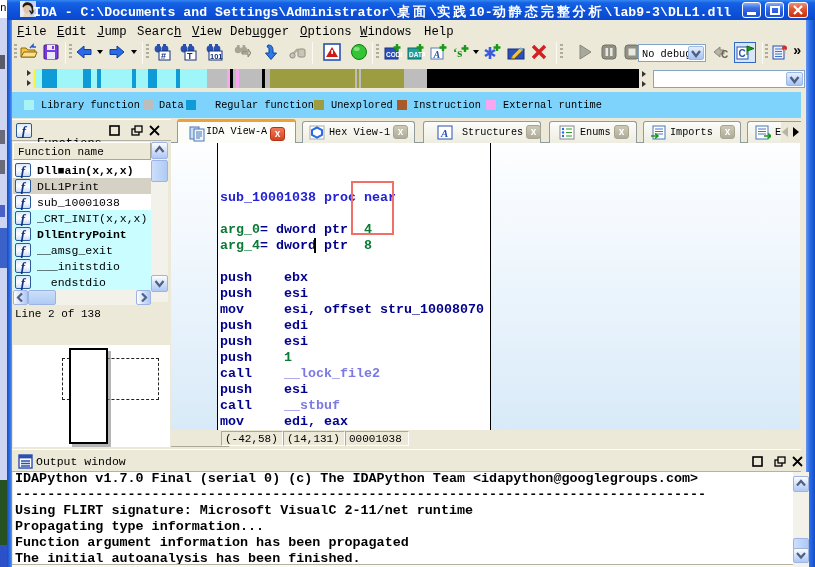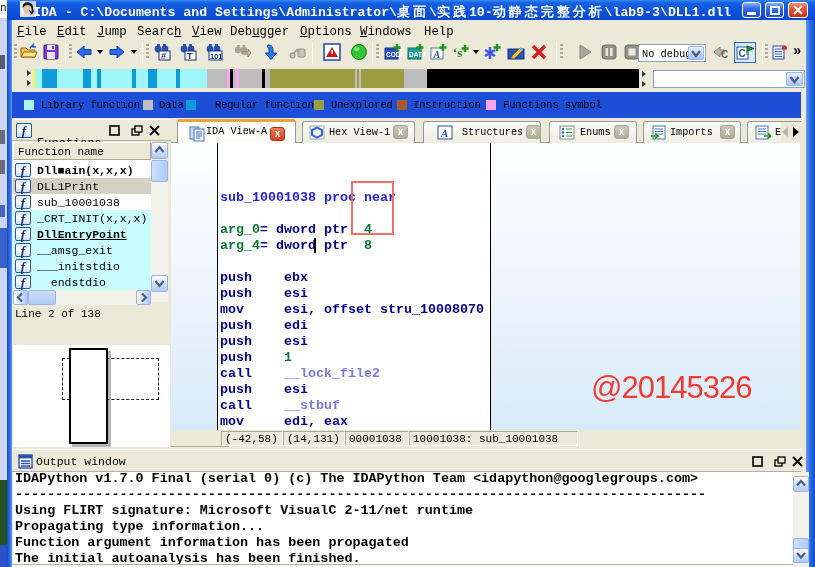--- a/index.html
+++ b/index.html
@@ -316,33 +316,33 @@
   <div class="abs" style="left:630px;top:16px;width:0;height:0;border-top:3px solid transparent;border-bottom:3px solid transparent;border-left:4px solid #333;"></div>
   <div id="navcombo">
       <div id="combobtn">
         <svg width="15" height="12" style="position:absolute;left:0;top:1px;">
           <path d="M3.5 3 L7.5 8 L11.5 3" fill="none" stroke="#4d6185" stroke-width="2.4"></path>
         </svg>
       </div>
     </div>
 </div>
 
-<div class="abs" style="left:12px;top:92px;width:789px;height:26px;background:#1d4ed8;" id="legend">
+<div class="abs" style="left:12px;top:92px;width:789px;height:26px;background:#7dd3fc;" id="legend">
   <div class="sw" style="left:12px;top:8px;background:#A8F4F4;"></div>
     <div class="lt" style="left:29px;top:7px;">Library function</div>
   <div class="sw" style="left:131px;top:8px;background:#BDBDBD;"></div>
     <div class="lt" style="left:147px;top:7px;">Data</div>
   <div class="sw" style="left:174px;top:8px;background:#0E9BD8;"></div>
     <div class="lt" style="left:191px;top:7px;padding-left:12px;">Regular function</div>
   <div class="sw" style="left:302px;top:8px;background:#9C9C40;"></div>
     <div class="lt" style="left:319px;top:7px;">Unexplored</div>
   <div class="sw" style="left:385px;top:8px;background:#A85A2A;"></div>
     <div class="lt" style="left:401px;top:7px;">Instruction</div>
   <div class="sw" style="left:474px;top:8px;background:#F9A6F0;"></div>
-    <div class="lt" style="left:491px;top:7px;">Functions symbol</div>
+    <div class="lt" style="left:491px;top:7px;">External runtime</div>
 </div>
 
 <div class="abs" style="left:12px;top:118px;width:159px;height:204px;">
 
   <div class="abs" style="left:0;top:1px;width:159px;height:22px;background:#ECE9D8;border-top:1px solid #fff;border-bottom:1px solid #b5b2a2;">
     <div class="abs" style="left:4px;top:3px;width:16px;height:15px;background:linear-gradient(180deg,#dce9fb,#fff 50%,#c8dcf8);border:1px solid #2a5a9c;border-radius:2px;color:#14327c;font-style:italic;font-weight:bold;font-size:13px;font-family:'Liberation Serif',serif;text-align:center;line-height:14px;">f</div>
     <div class="abs" style="left:25px;top:17px;font-size:12px;">Functions···</div>
     <svg width="60" height="14" style="position:absolute;left:97px;top:4px;">
         <rect x="1" y="2" width="9" height="9" fill="none" stroke="#000" stroke-width="1.6"></rect>
         <rect x="23" y="5" width="7" height="6" fill="none" stroke="#000" stroke-width="1.3"></rect>
@@ -379,21 +379,21 @@
     <div class="frow" style="top:34px;">
         <span class="ficon">f</span>
         <span class="fname">sub_10001038</span>
       </div>
     <div class="frow" style="top:50px;background:#C9FDFF;">
         <span class="ficon">f</span>
         <span class="fname">_CRT_INIT(x,x,x)</span>
       </div>
     <div class="frow" style="top:66px;background:#C9FDFF;">
         <span class="ficon">f</span>
-        <span class="fname" style="font-weight:bold;text-decoration:underline;">DllEntryPoint</span>
+        <span class="fname" style="font-weight:bold;">DllEntryPoint</span>
       </div>
     <div class="frow" style="top:82px;background:#C9FDFF;">
         <span class="ficon">f</span>
         <span class="fname">__amsg_exit</span>
       </div>
     <div class="frow" style="top:98px;background:#C9FDFF;">
         <span class="ficon">f</span>
         <span class="fname">___initstdio</span>
       </div>
     <div class="frow" style="top:114px;background:#C9FDFF;">
@@ -509,29 +509,27 @@
 push    esi
 push    <span class="grn">1</span>
 call    <span class="lib">__lock_file2</span>
 push    esi
 call    <span class="lib">__stbuf</span>
 mov     edi, eax
 lea     eax, [esp+<span class="grn">18h</span>+<span class="grn">arg_4</span>]
 push    eax             ; int</div>
   <div class="abs" style="left:143px;top:95px;width:2px;height:15px;background:#000;"></div>
   <div id="redbox"></div>
-  <div id="wm">@20145326</div>
 </div>
 
 <div class="abs" style="left:171px;top:430px;width:630px;height:17px;background:#ECE9D8;" id="vstatus">
   <div class="cell" style="left:0px;top:16px;width:59px;padding-left:44px;">100.00%</div>
   <div class="cell" style="left:50px;top:1px;width:62px;">(-42,58)</div>
   <div class="cell" style="left:112px;top:1px;width:62px;">(14,131)</div>
   <div class="cell" style="left:174px;top:1px;width:64px;">00001038</div>
-  <div class="cell" style="left:238px;top:1px;width:169px;">10001038: sub_10001038</div>
 </div>
 
 <div class="abs" style="left:12px;top:447px;width:789px;height:120px;background:#ECE9D8;padding-left:12px;">
   <div class="abs" style="left:0;top:2px;width:789px;height:23px;background:#ECE9D8;border-top:1px solid #fff;border-bottom:1px solid #b5b2a2;">
     <svg width="15" height="15" style="position:absolute;left:6px;top:4px;" viewBox="0 0 15 15">
         <rect x="1" y="1" width="13" height="13" fill="#fff" stroke="#2a50b0" stroke-width="1.4"></rect>
         <rect x="1" y="1" width="13" height="3.4" fill="#2a50b0"></rect>
         <path d="M3 7 H12 M3 9.5 H12 M3 12 H12" stroke="#2a50b0" stroke-width="1.4"></path>
       </svg>
     <div class="abs" style="left:24px;top:5px;font-size:11.5px;">Output window</div>

